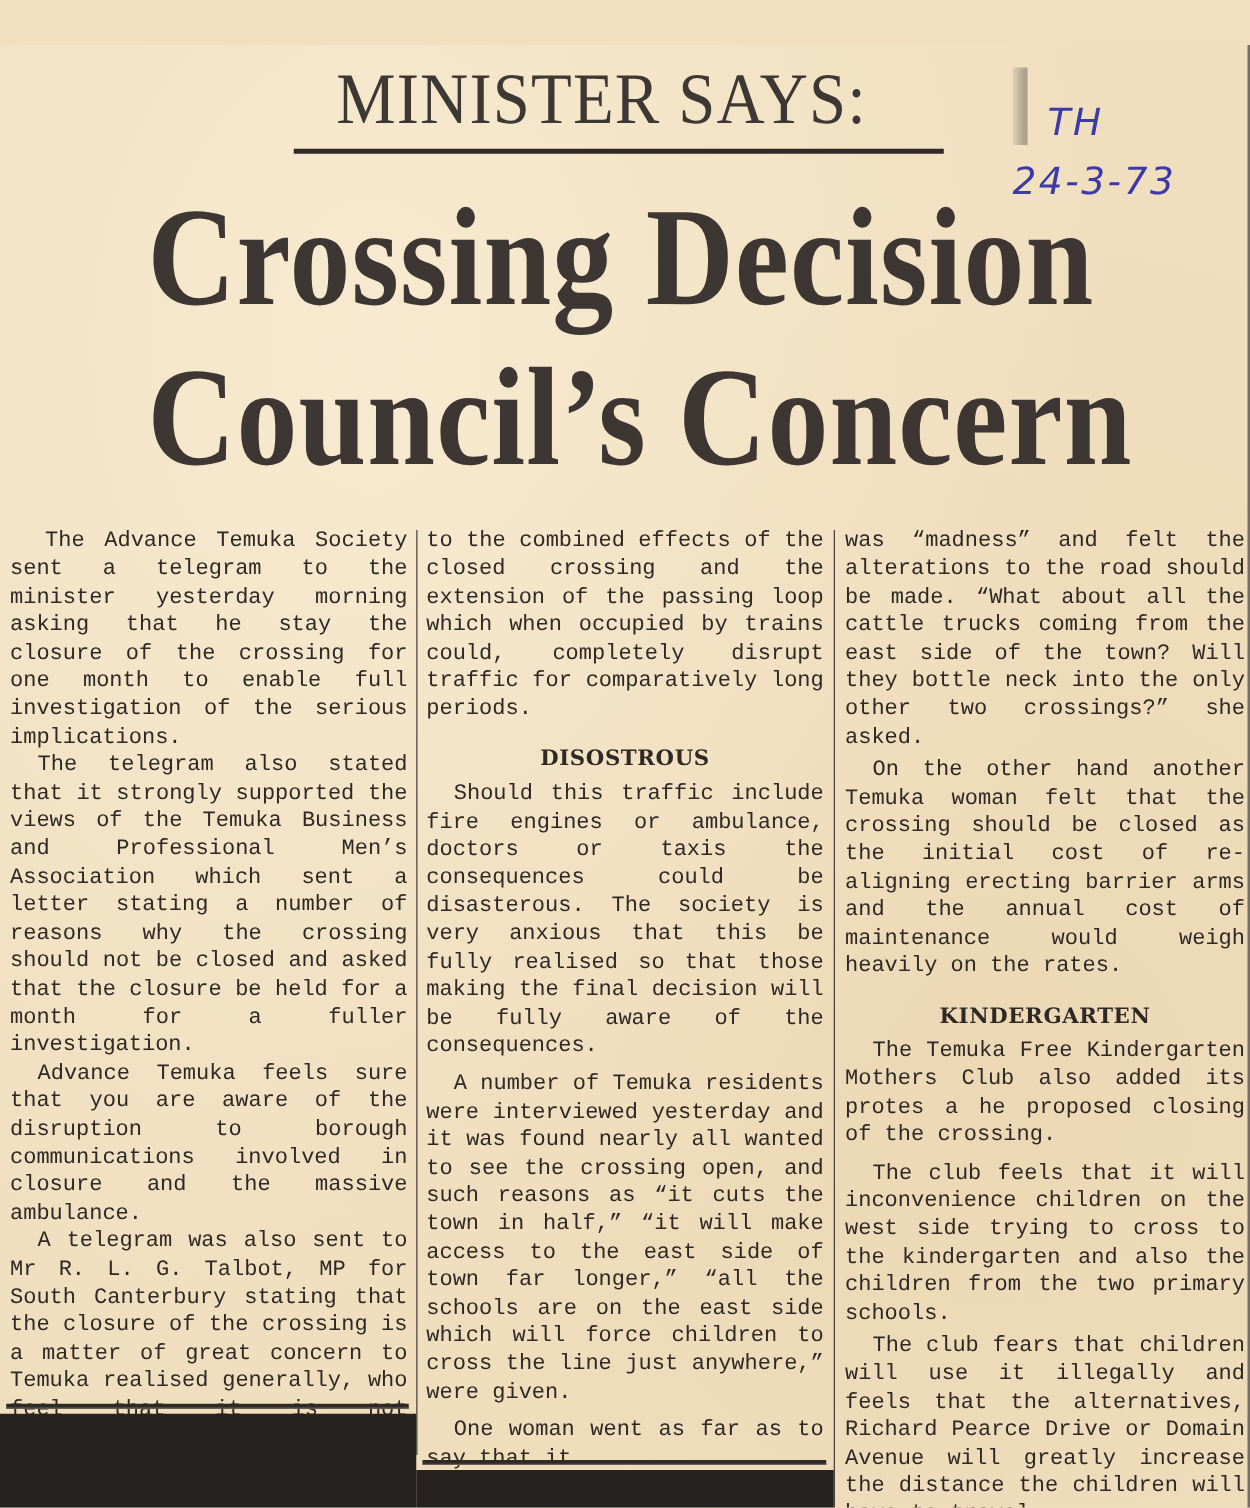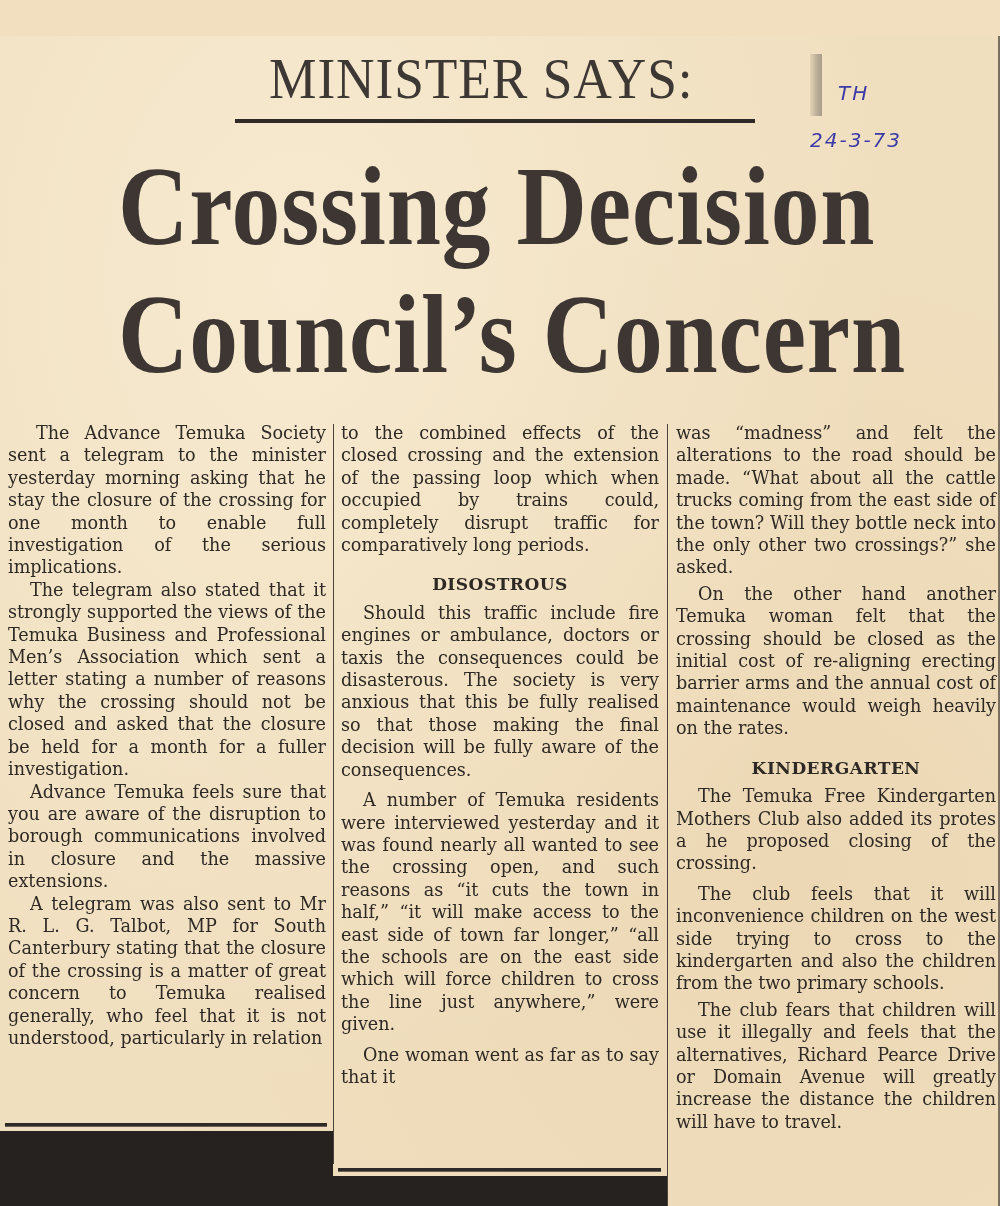--- a/index.html
+++ b/index.html
@@ -28,39 +28,39 @@
   .kicker-rule {
     position: absolute; left: 235px; top: 83px; width: 520px; height: 4px; background: #2f2a27;
   }
   .edge-mark {
     position: absolute; left: 810px; top: 18px; width: 12px; height: 62px;
     background: linear-gradient(90deg, #d9c9a9, #8c8274 60%, #6b6560);
     opacity: 0.55;
   }
   .handwritten {
     position: absolute; color: #3b3aa6; font-family: "DejaVu Sans", sans-serif;
-    font-size: 20px; font-style: italic; letter-spacing: 2px;
+    font-size: 30px; font-style: italic; letter-spacing: 2px;
   }
   .hw-initials { left: 838px; top: 45px; }
   .hw-date { left: 810px; top: 92px; }
   .headline {
     position: absolute; left: 118px; width: 790px;
     font-family: "Liberation Serif", serif; font-weight: bold;
     font-size: 112px; line-height: 120px; color: #3d3633;
     white-space: nowrap; transform: scaleX(0.87); transform-origin: left top;
     letter-spacing: 1px;
   }
   .hl-1 { top: 110px; }
   .hl-2 { top: 238px; }
   .col {
     position: absolute; top: 386px;
     font-family: "DejaVu Serif", serif; font-size: 17.6px; line-height: 22.4px;
     text-align: justify; color: #2e2925;
   }
-  .col p { margin: 0; text-indent: 22px; }
+  .col p { margin: 0; text-indent: 22px; font-family: Liberation Mono, monospace; }
   .col p.noindent { text-indent: 0; }
   .col p.first { text-indent: 28px; }
   .col-1 { left: 8px; width: 318px; }
   .col-2 { left: 341px; width: 318px; }
   .col-3 { left: 676px; width: 320px; }
   .subhead {
     font-weight: bold; text-align: center; margin: 17px 0 6px 0; font-size: 17px; letter-spacing: 0.5px;
   }
   .gap { height: 8px; }
   .vrule { position: absolute; width: 1px; background: #4a423b; }
@@ -85,21 +85,21 @@
 
   <div class="handwritten hw-initials">TH</div>
   <div class="handwritten hw-date">24-3-73</div>
 
   <div class="headline hl-1">Crossing Decision</div>
   <div class="headline hl-2">Council’s Concern</div>
 
   <div class="col col-1">
     <p class="first">The Advance Temuka Society sent a telegram to the minister yesterday morning asking that he stay the closure of the crossing for one month to enable full investigation of the serious implications.</p>
     <p>The telegram also stated that it strongly supported the views of the Temuka Business and Professional Men’s Association which sent a letter stating a number of reasons why the crossing should not be closed and asked that the closure be held for a month for a fuller investigation.</p>
-    <p>Advance Temuka feels sure that you are aware of the disruption to borough communications involved in closure and the massive extensions.</p>
+    <p>Advance Temuka feels sure that you are aware of the disruption to borough communications involved in closure and the massive ambulance.</p>
     <p>A telegram was also sent to Mr R. L. G. Talbot, MP for South Canterbury stating that the closure of the crossing is a matter of great concern to Temuka realised generally, who feel that it is not understood, particularly in relation</p>
   </div>
 
   <div class="col col-3">
     <p class="noindent">was “madness” and felt the alterations to the road should be made. “What about all the cattle trucks coming from the east side of the town? Will they bottle neck into the only other two crossings?” she asked.</p>
     <div class="gap" style="height:4px"></div>
     <p>On the other hand another Temuka woman felt that the crossing should be closed as the initial cost of re-aligning erecting barrier arms and the annual cost of maintenance would weigh heavily on the rates.</p>
     <div class="subhead">KINDERGARTEN</div>
     <p>The Temuka Free Kindergarten Mothers Club also added its protes a he proposed closing of the crossing.</p>
     <div class="gap"></div>

